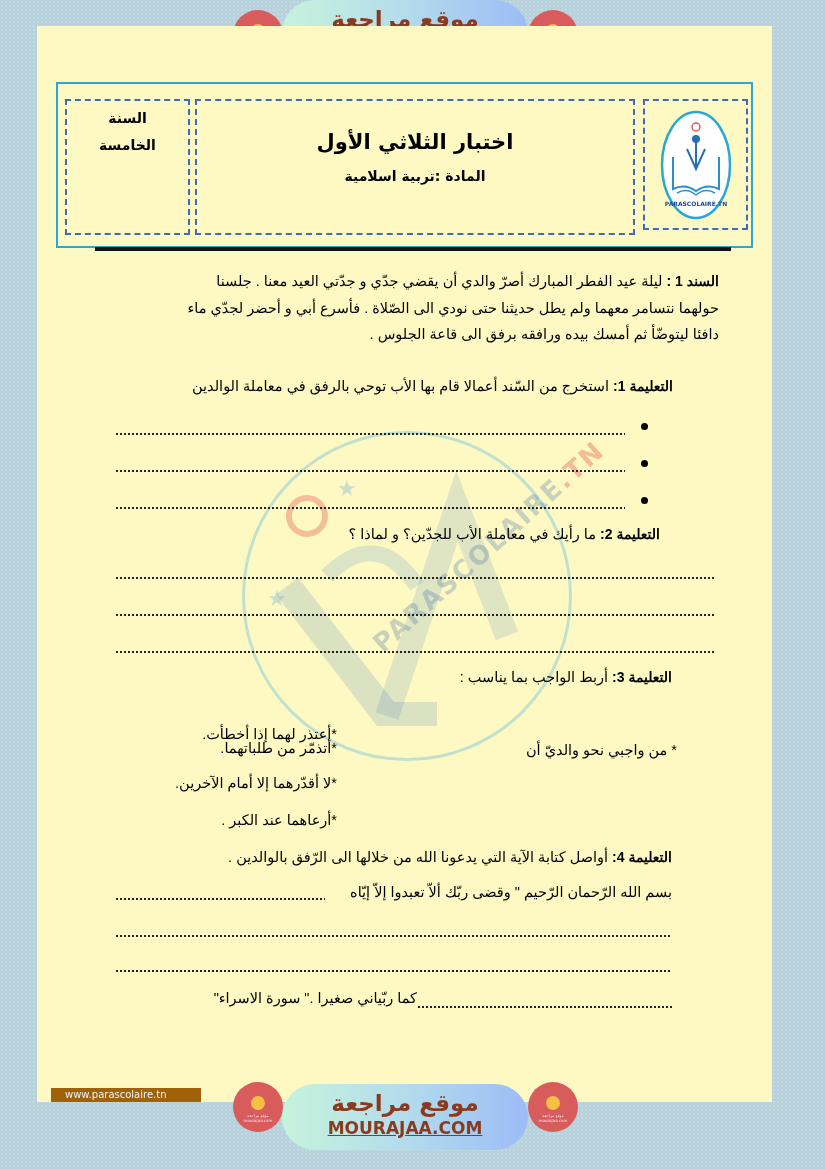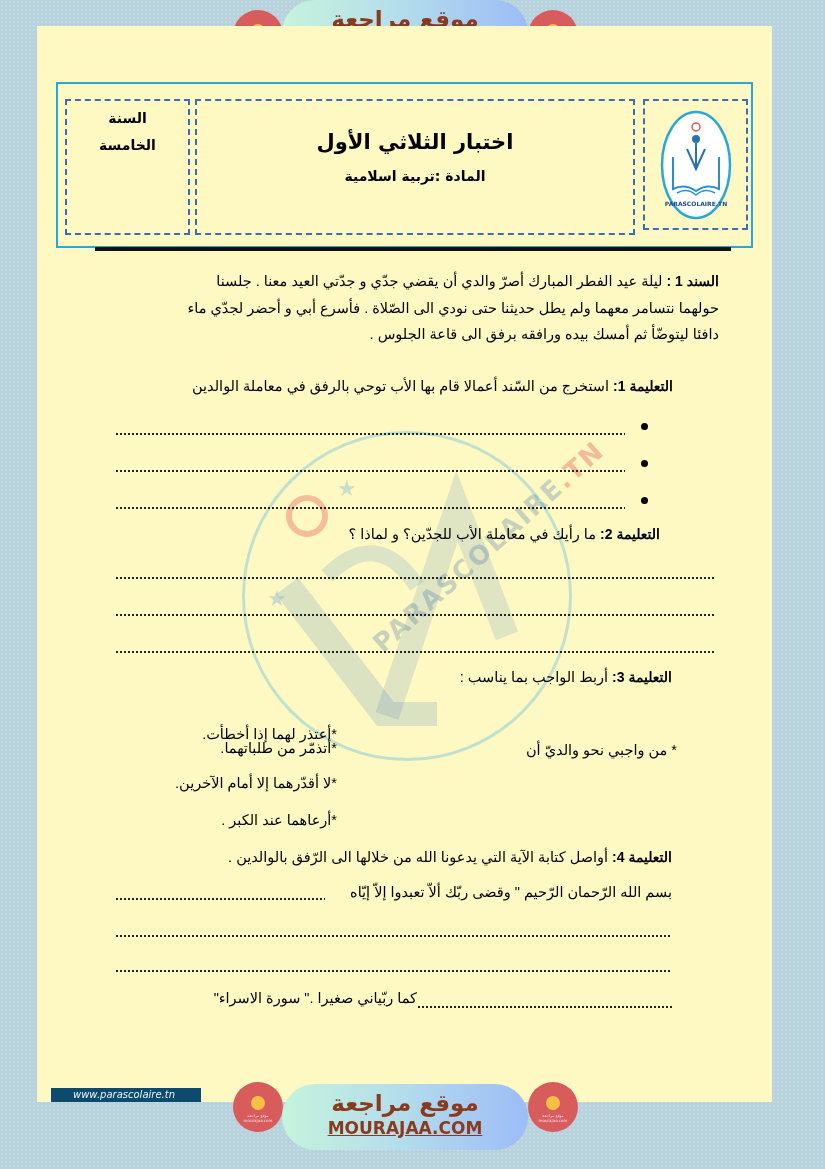--- a/index.html
+++ b/index.html
@@ -82,22 +82,22 @@
   }
   .banner .ar { font-size: 23px; line-height: 26px; margin-top: 6px; font-family: "DejaVu Sans", sans-serif; }
   .banner .en { font-size: 17px; text-decoration: underline; line-height: 24px; font-family: "DejaVu Sans", sans-serif; }
   .badge {
     position: absolute; width: 50px; height: 50px; border-radius: 50%; background: #d85c5c;
     display: flex; flex-direction: column; align-items: center; justify-content: center;
   }
   .badge .dot { width: 14px; height: 14px; border-radius: 50%; background: #f5c043; margin-top: 4px; }
   .badge .small { font-size: 4px; color: #fde; margin-top: 3px; line-height: 5px; text-align: center; }
   .footer-strip {
-    position: absolute; left: 51px; top: 1088px; width: 150px; height: 14px; background: #0c4a6e;
-    color: #e8f6ff; font-size: 10px; line-height: 14px; padding-left: 22px; overflow: hidden; font-style: italic;
+    position: absolute; left: 51px; top: 1088px; width: 150px; height: 14px; background: #a16207;
+    color: #e8f6ff; font-size: 10px; line-height: 14px; padding-left: 14px; overflow: hidden;
   }
 </style>
 </head>
 <body>
 
 <div class="badge" style="left:233px;top:10px;">
   <div class="dot"></div>
   <div class="small">موقع مراجعة mourajaa.com</div>
 </div>
 <div class="banner" style="left:282px;top:0px;">

